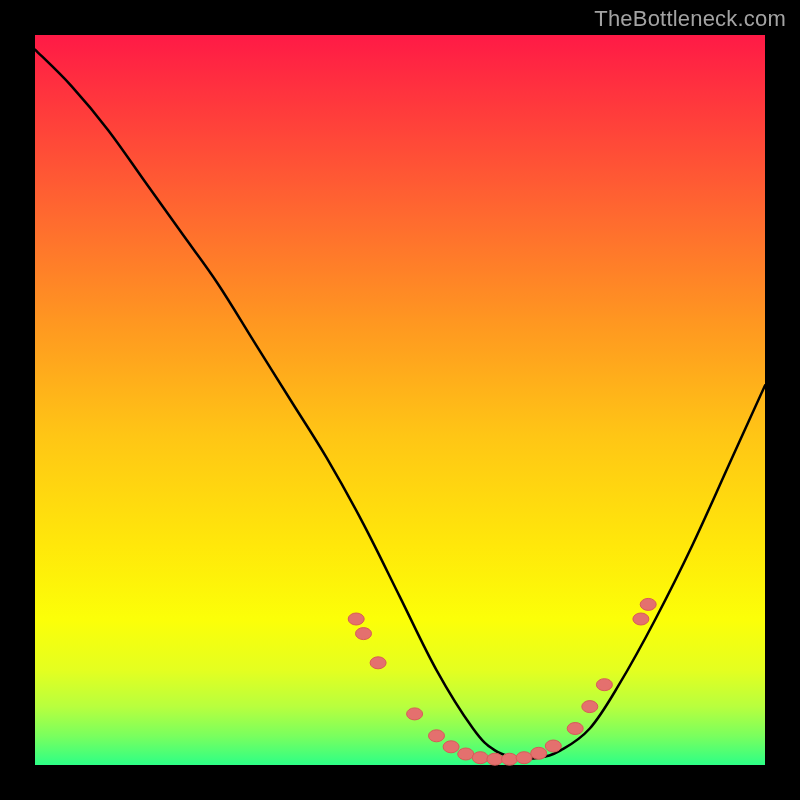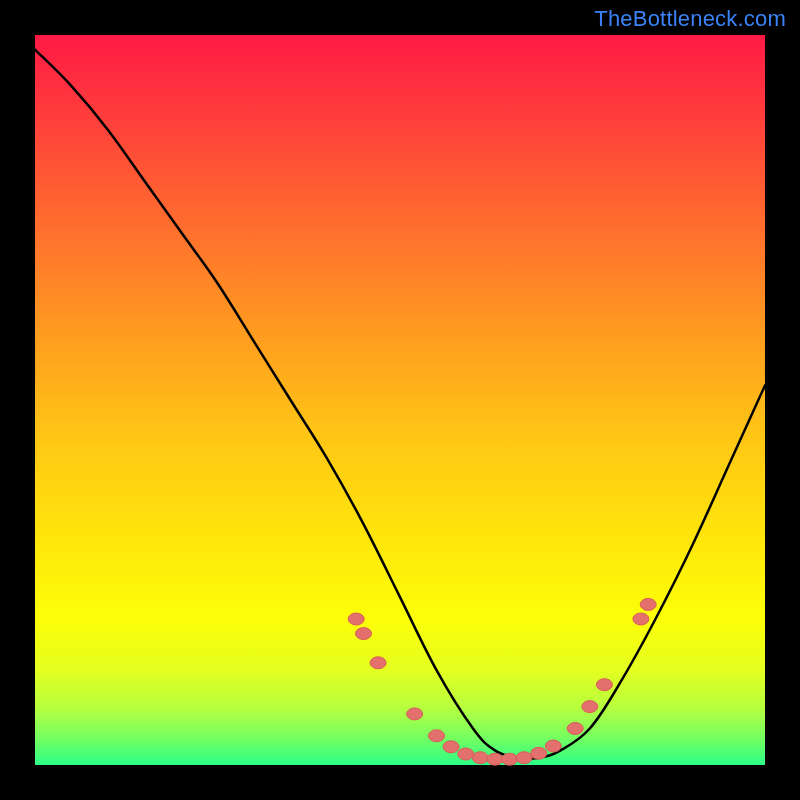--- a/index.html
+++ b/index.html
@@ -36,21 +36,21 @@
       #e4ff20 87%,
       #b8ff3e 92%,
       #7aff5e 96%,
       #2dff86 100%
     );
   }
   .watermark {
     position: absolute;
     top: 6px;
     right: 14px;
-    color: #3b82f6;
+    color: #a3a3a3;
     font-size: 22px;
     font-weight: 500;
     letter-spacing: 0.2px;
     user-select: none;
   }
   svg.curve {
     position: absolute;
     left: 0;
     top: 0;
     width: 730px;

